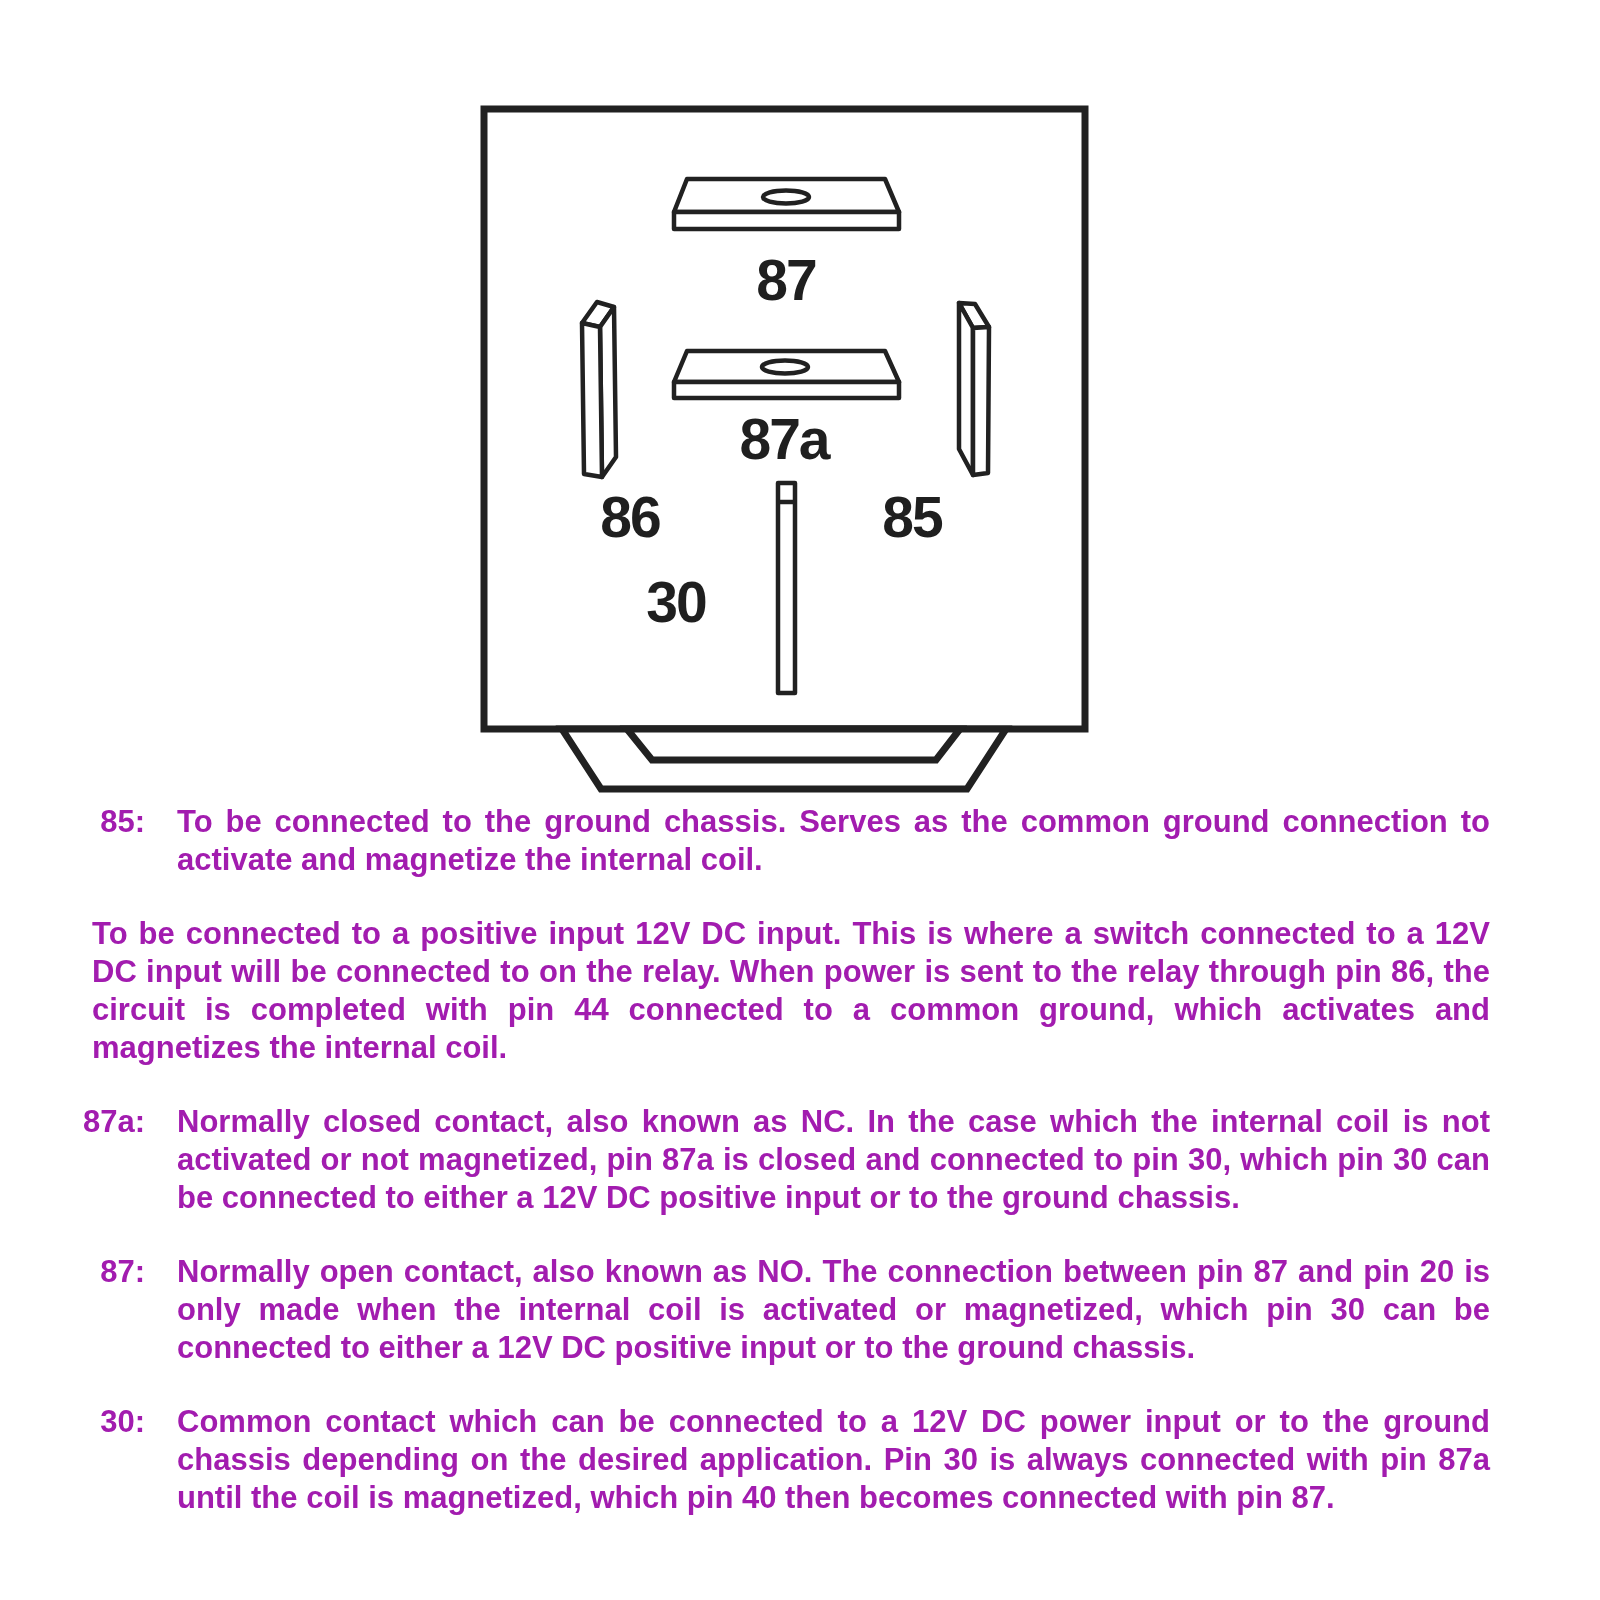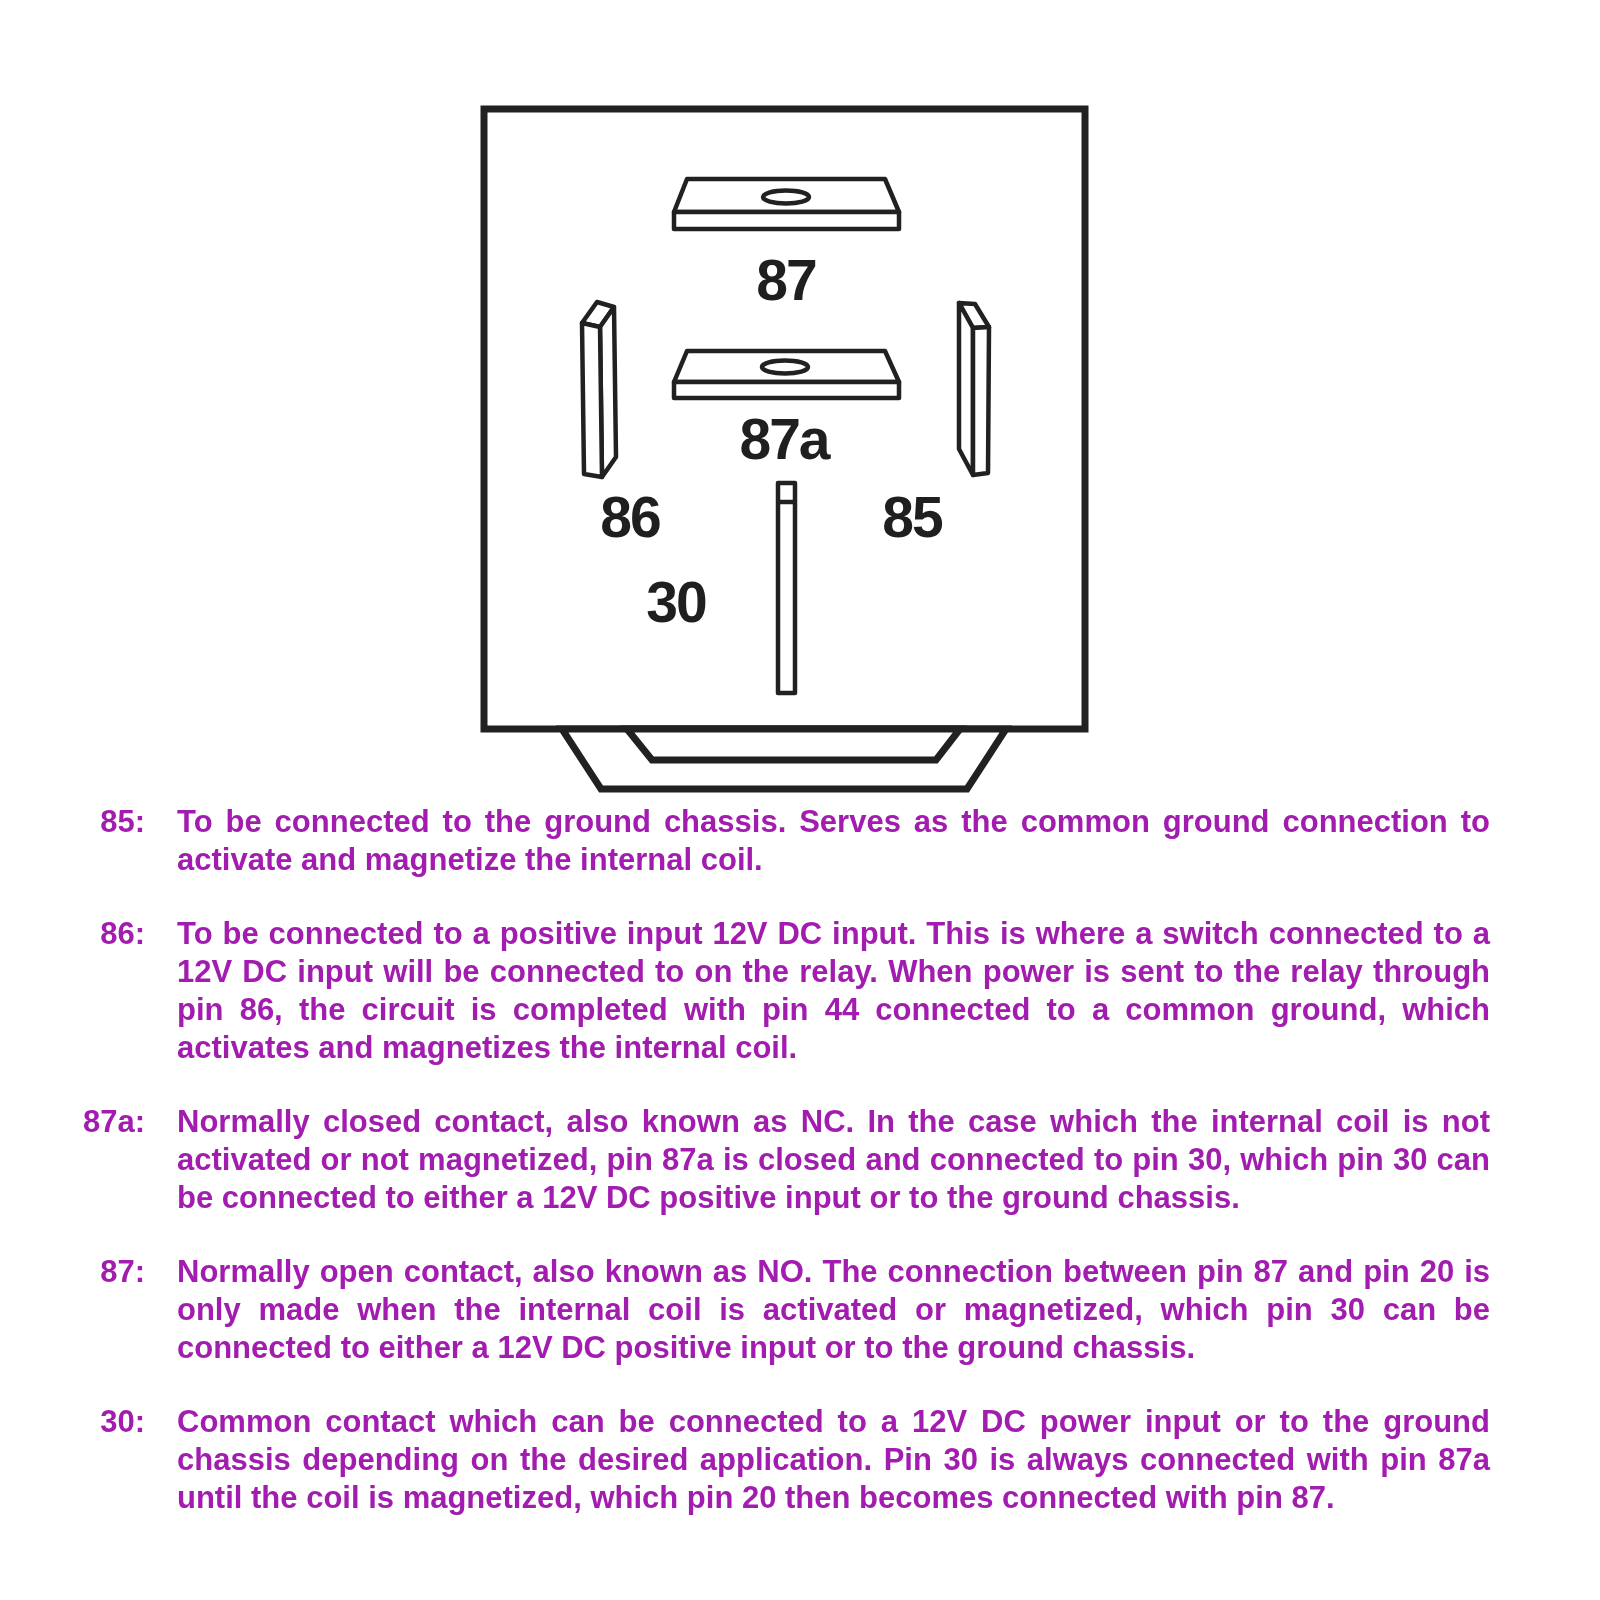--- a/index.html
+++ b/index.html
@@ -100,33 +100,32 @@
   </svg>
 
   <div class="descriptions">
 
     <div class="desc-row">
       <div class="desc-label">85:</div>
       <div class="desc-text">To be connected to the ground chassis. Serves as the common ground connection to activate and magnetize the internal coil.</div>
     </div>
 
     <div class="desc-row">
-      <div class="desc-label">86:</div>
       <div class="desc-text">To be connected to a positive input 12V DC input. This is where a switch connected to a 12V DC input will be connected to on the relay. When power is sent to the relay through pin 86, the circuit is completed with pin 44 connected to a common ground, which activates and magnetizes the internal coil.</div>
     </div>
 
     <div class="desc-row">
       <div class="desc-label">87a:</div>
       <div class="desc-text">Normally closed contact, also known as NC. In the case which the internal coil is not activated or not magnetized, pin 87a is closed and connected to pin 30, which pin 30 can be connected to either a 12V DC positive input or to the ground chassis.</div>
     </div>
 
     <div class="desc-row">
       <div class="desc-label">87:</div>
       <div class="desc-text">Normally open contact, also known as NO. The connection between pin 87 and pin 20 is only made when the internal coil is activated or magnetized, which pin 30 can be connected to either a 12V DC positive input or to the ground chassis.</div>
     </div>
 
     <div class="desc-row">
       <div class="desc-label">30:</div>
-      <div class="desc-text">Common contact which can be connected to a 12V DC power input or to the ground chassis depending on the desired application. Pin 30 is always connected with pin 87a until the coil is magnetized, which pin 20 then becomes connected with pin 87.</div>
+      <div class="desc-text">Common contact which can be connected to a 12V DC power input or to the ground chassis depending on the desired application. Pin 30 is always connected with pin 87a until the coil is magnetized, which pin 40 then becomes connected with pin 87.</div>
     </div>
 
   </div>
 </div>
 
 </body></html>

